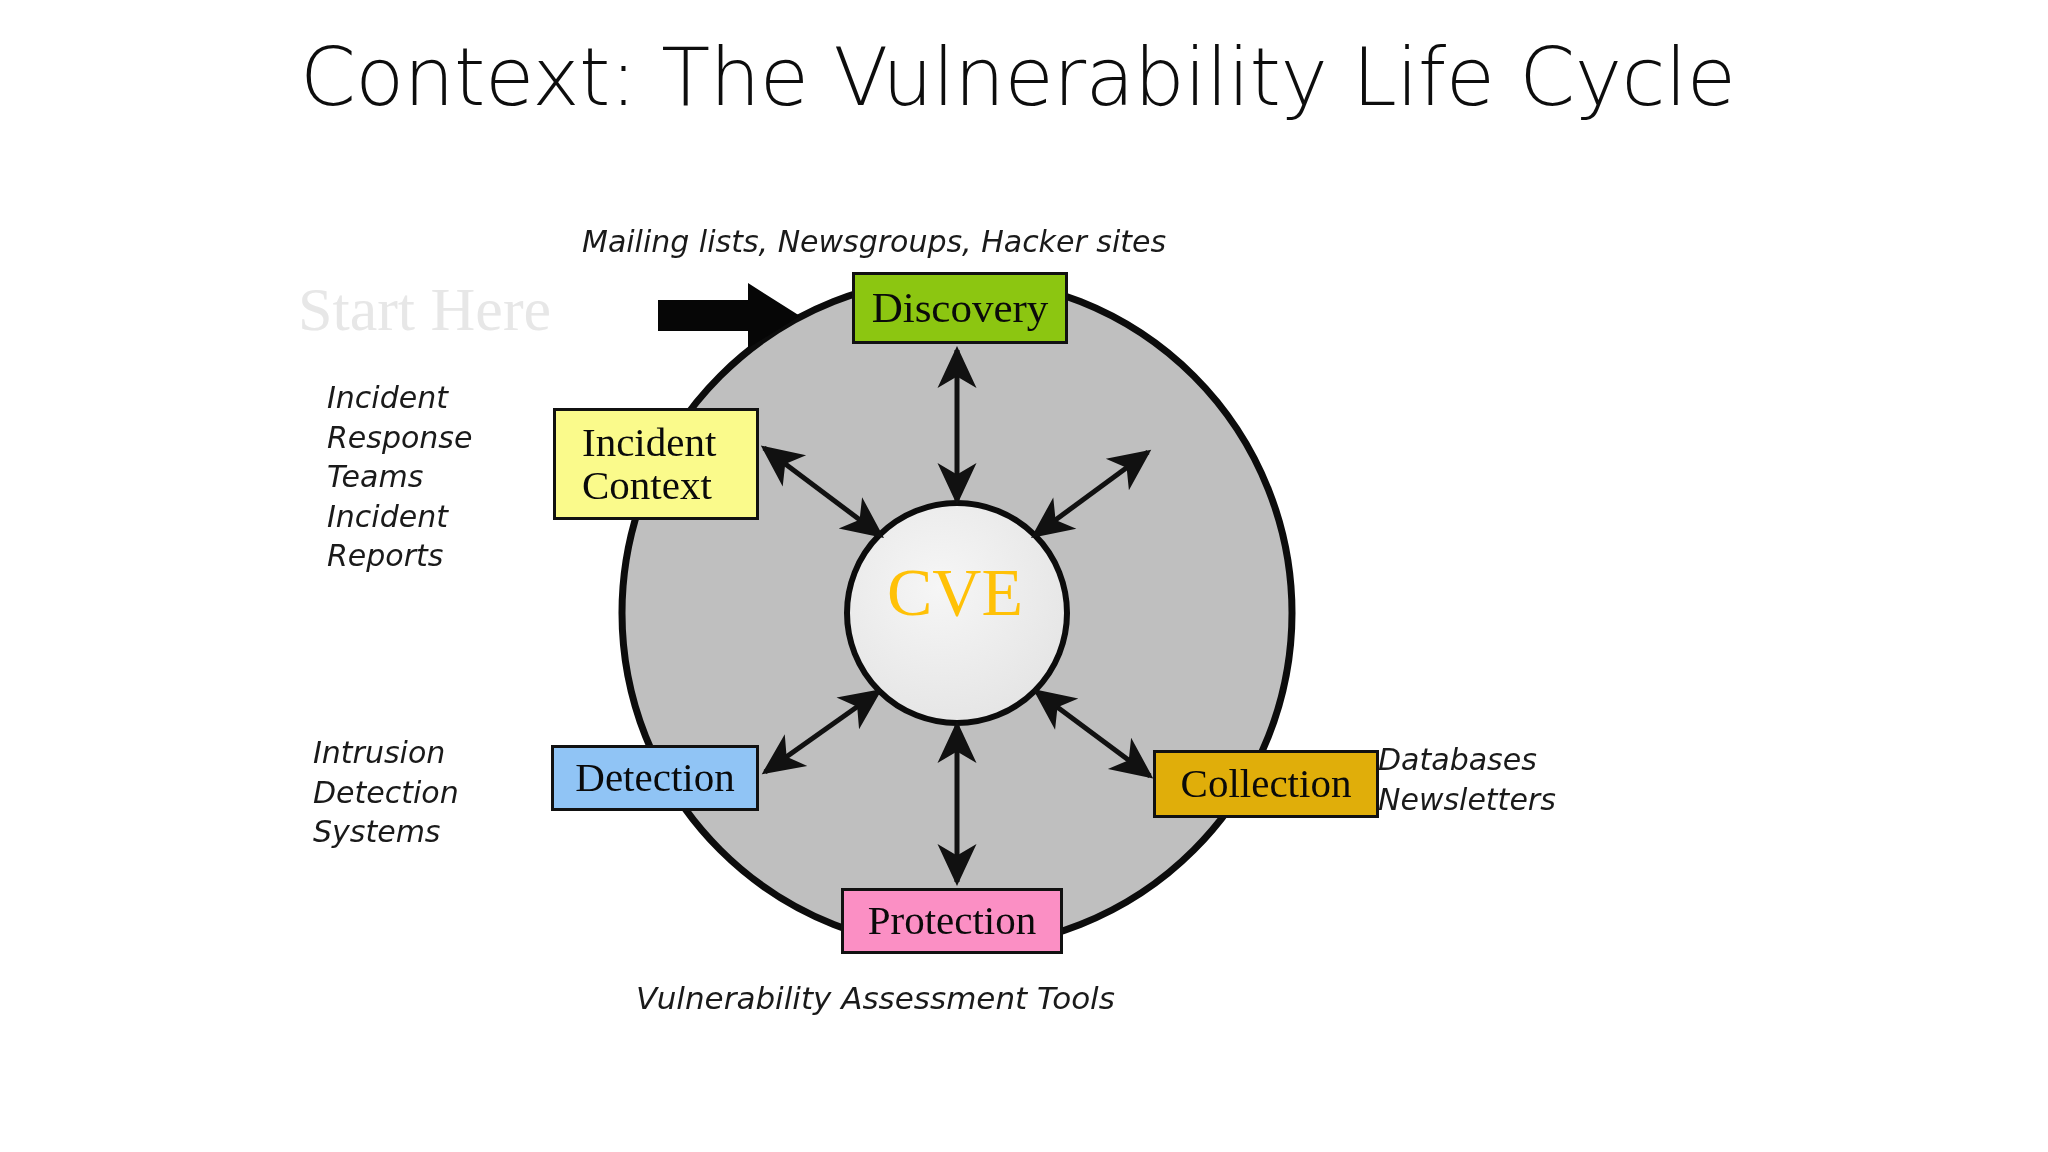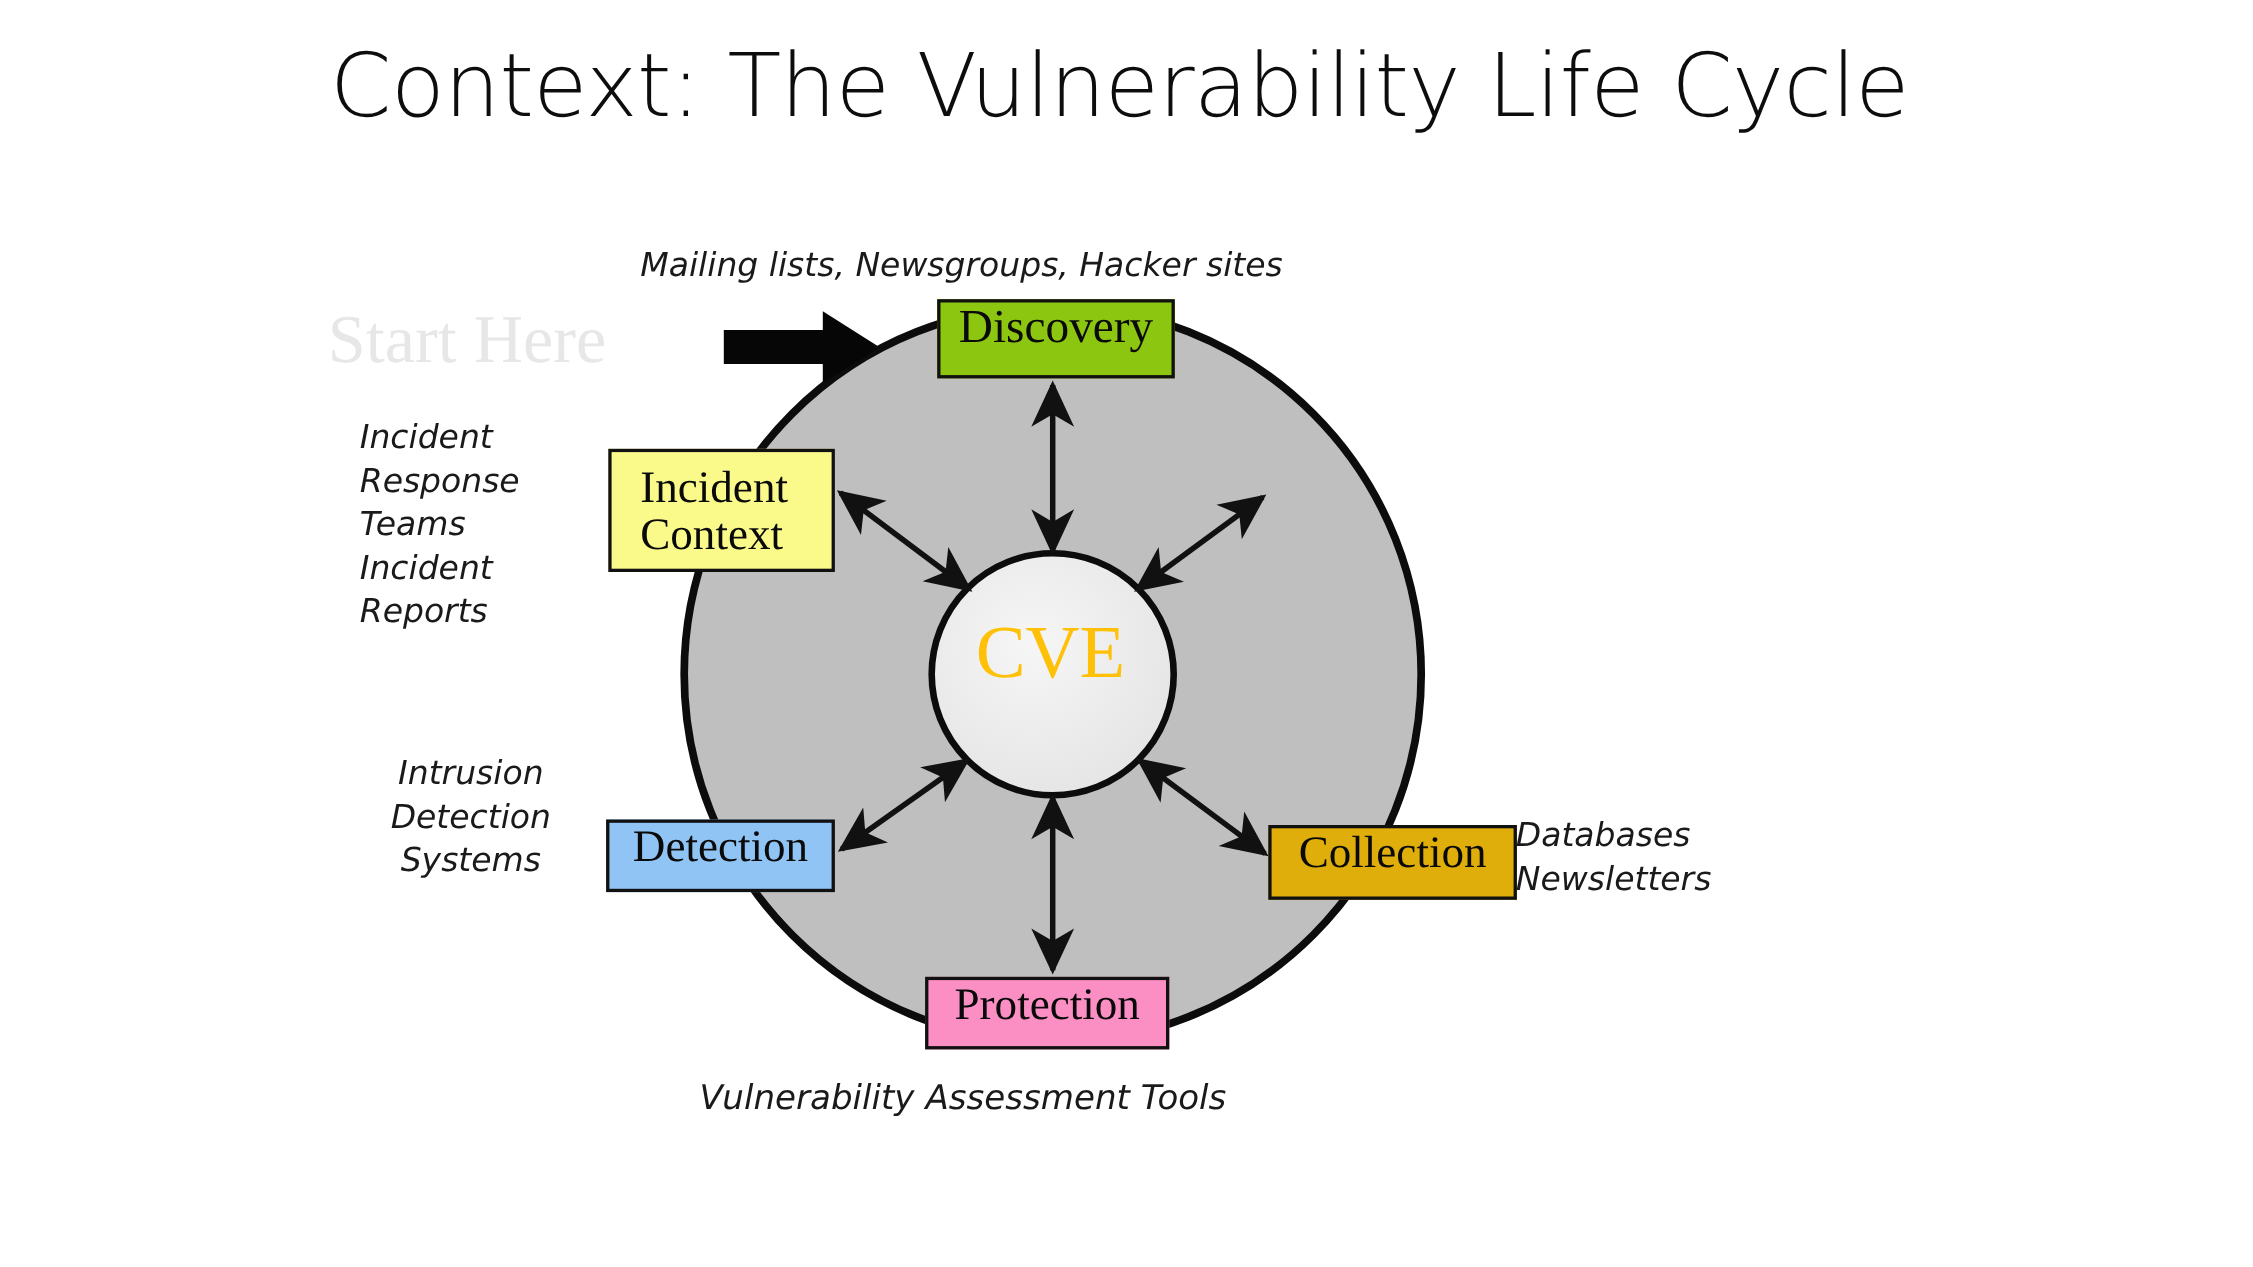--- a/index.html
+++ b/index.html
@@ -50,21 +50,21 @@
     height: 1152px;
     pointer-events: none;
   }
 
   
   .node-box {
     position: absolute;
     box-sizing: border-box;
     border: 3px solid #111111;
     display: flex;
-    align-items: flex-start;
+    align-items: center;
     justify-content: center;
     text-align: center;
     font-family: "Liberation Serif", serif;
     color: #0a0a0a;
     line-height: 1.06;
     z-index: 6;
   }
 
   #node-discovery {
     left: 852px; top: 272px;
@@ -152,24 +152,23 @@
     white-space: nowrap;
   }
   #annot-left-irt {
     left: 327px;
     top: 378px;
     width: 210px;
     font-size: 30px;
   }
   #annot-left-ids {
     left: 313px;
-    top: 684px;
+    top: 733px;
     width: 230px;
     font-size: 30px;
-    text-align: center;
   }
   #annot-right-academic {
     left: 1373px;
     top: 413px;
     width: 300px;
     font-size: 30px;
   }
   #annot-right-databases {
     left: 1378px;
     top: 740px;

